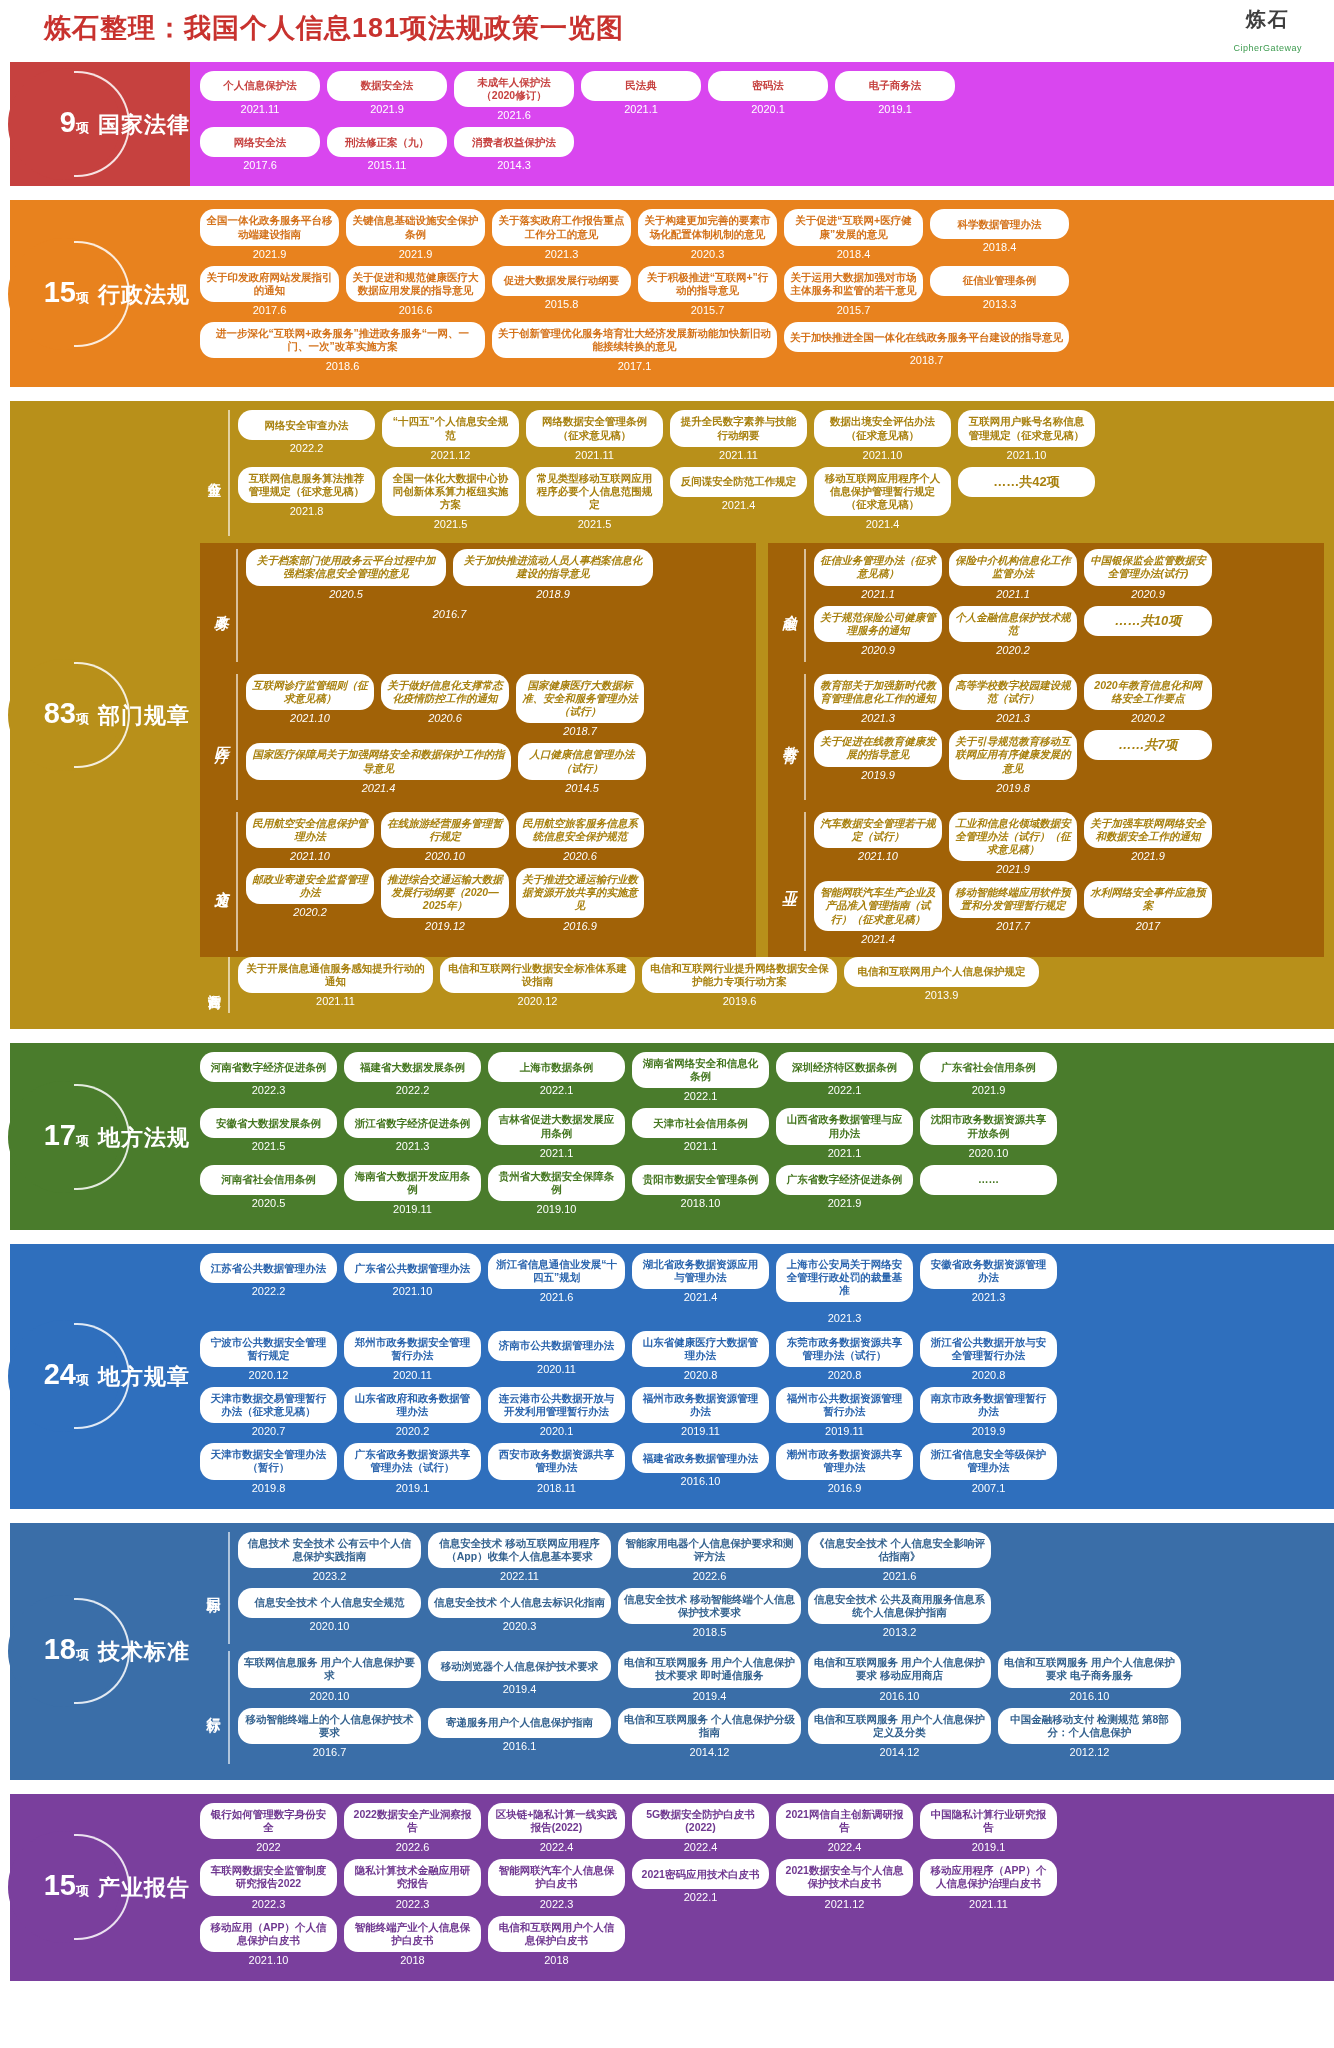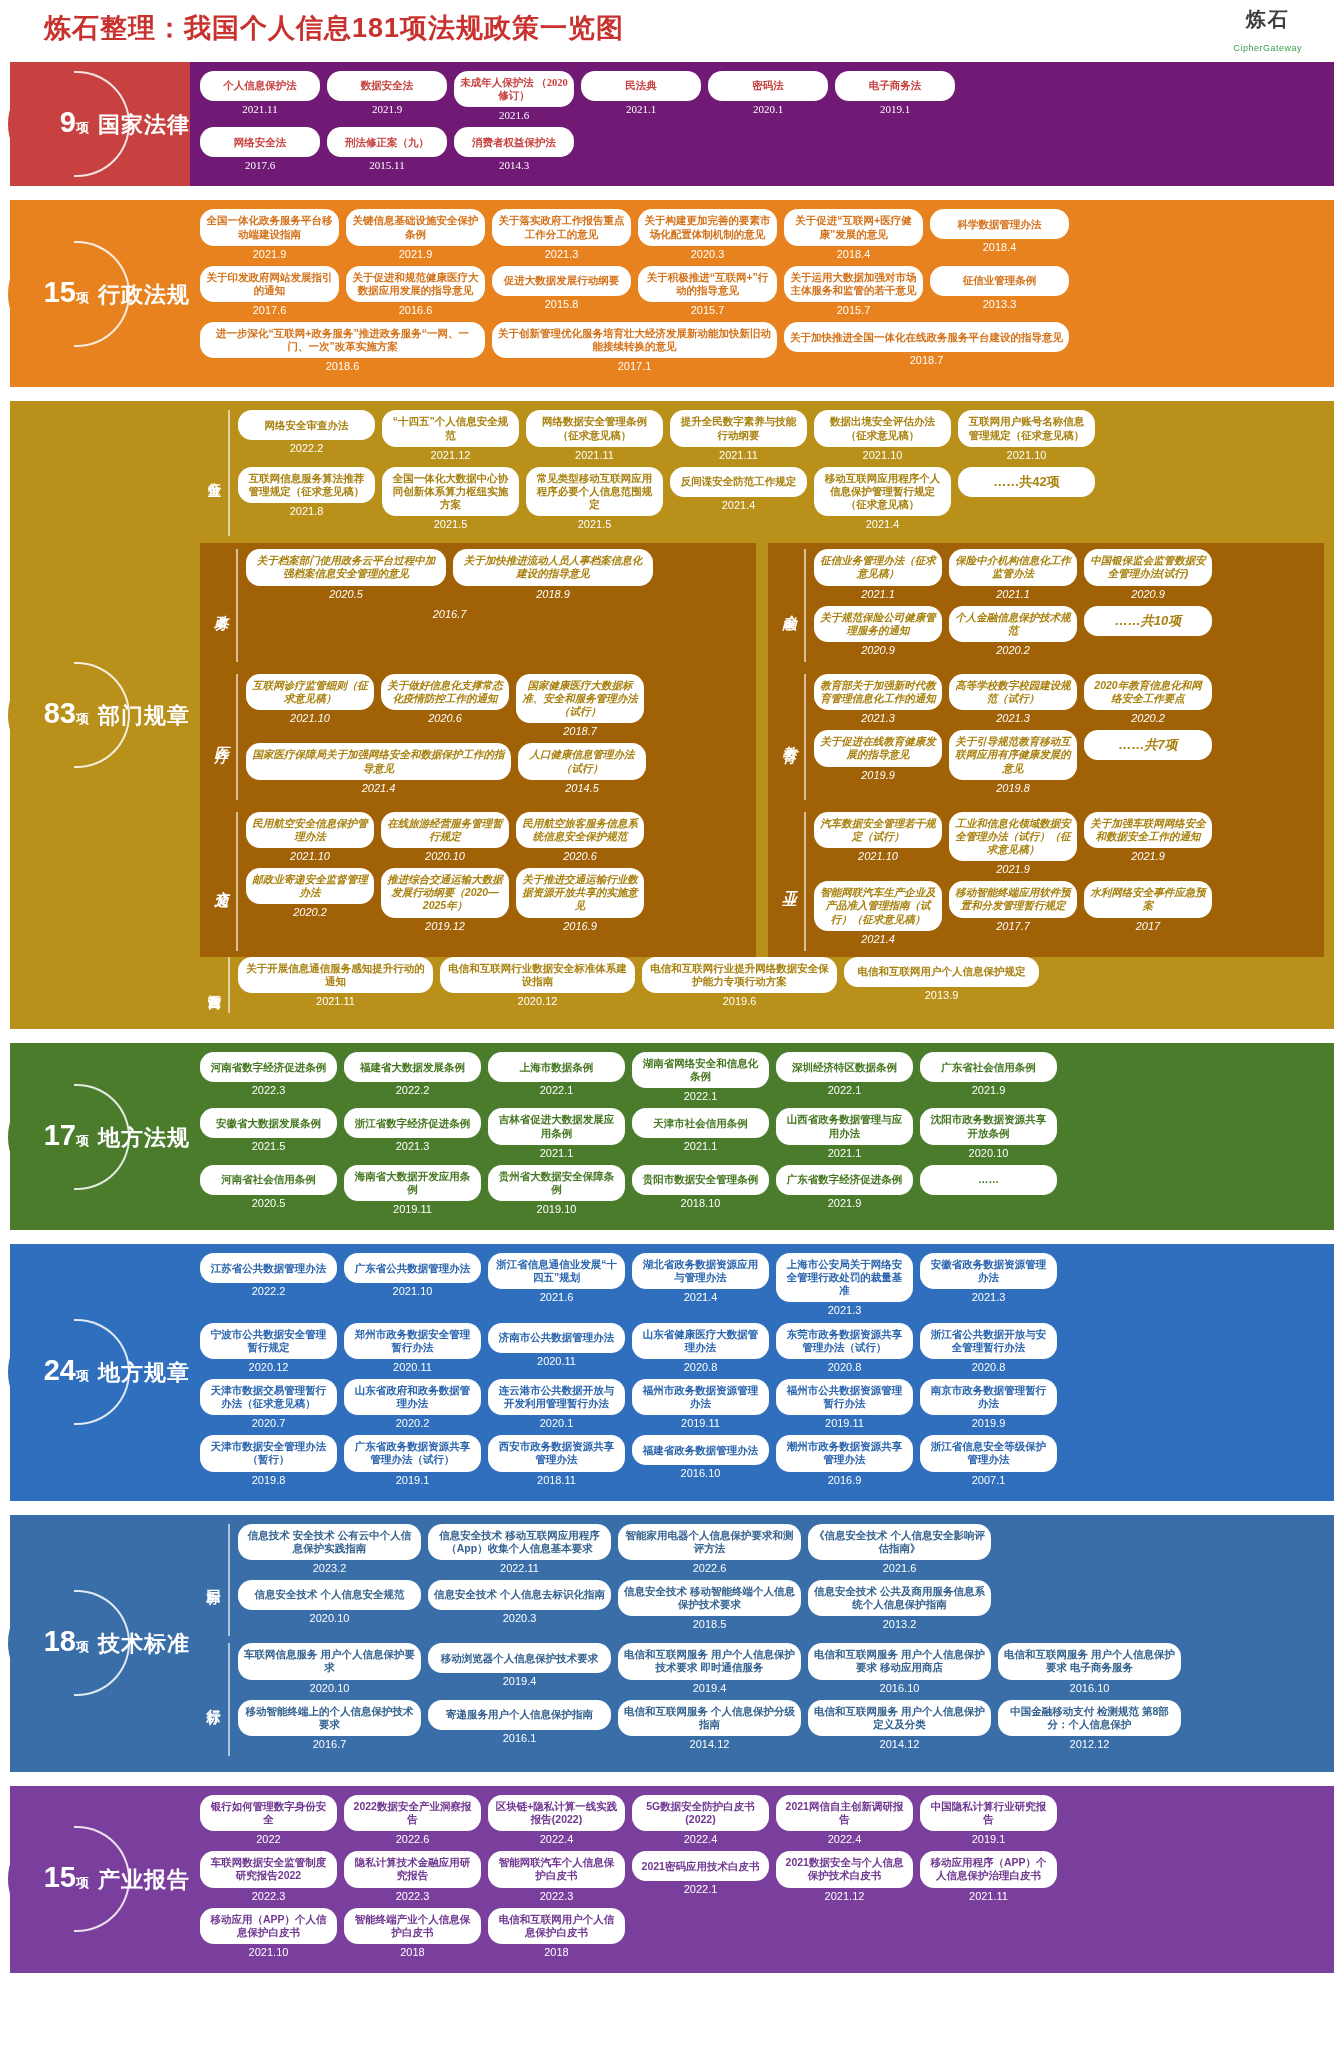--- a/index.html
+++ b/index.html
@@ -56,21 +56,21 @@
     padding:5px 6px; text-align:center;
     font-size:10.5px; font-weight:bold; line-height:1.25;
     display:flex; align-items:center; justify-content:center;
     min-height:30px;
   }
   .date { text-align:center; font-size:11px; color:#fff; margin-top:2px; line-height:1.1; }
   .more { font-weight:bold; font-size:13px; }
 
   
   .red  .cat-bg, .red  .cat-pill { background:#c6413f; }
-  .red  .body { background:#701a75;font-family:Liberation Serif, serif; }
+  .red  .body { background:#d946ef; }
   .red  .chip { color:#c6413f; }
 
   .orange .cat-bg, .orange .cat-pill { background:#e8821e; }
   .orange .body { background:#e8821e; }
   .orange .chip { color:#d4721a; }
 
   .gold .cat-bg, .gold .cat-pill { background:#b8901a; }
   .gold .body { background:#b8901a; }
   .gold .chip { color:#a8810f; }
 
@@ -651,21 +651,21 @@
               <div class="date">2021.10</div>
             </div>
             <div class="item" style="width: 137px;">
               <div class="chip">浙江省信息通信业发展“十四五”规划</div>
               <div class="date">2021.6</div>
             </div>
             <div class="item" style="width: 137px;">
               <div class="chip">湖北省政务数据资源应用与管理办法</div>
               <div class="date">2021.4</div>
             </div>
-            <div class="item" style="width: 137px;">
+            <div class="item" style="width: 137px; gap: 8px;">
               <div class="chip">上海市公安局关于网络安全管理行政处罚的裁量基准</div>
               <div class="date">2021.3</div>
             </div>
             <div class="item" style="width: 137px;">
               <div class="chip">安徽省政务数据资源管理办法</div>
               <div class="date">2021.3</div>
             </div>
           </div>
           <div class="row">
             <div class="item" style="width: 137px;">

